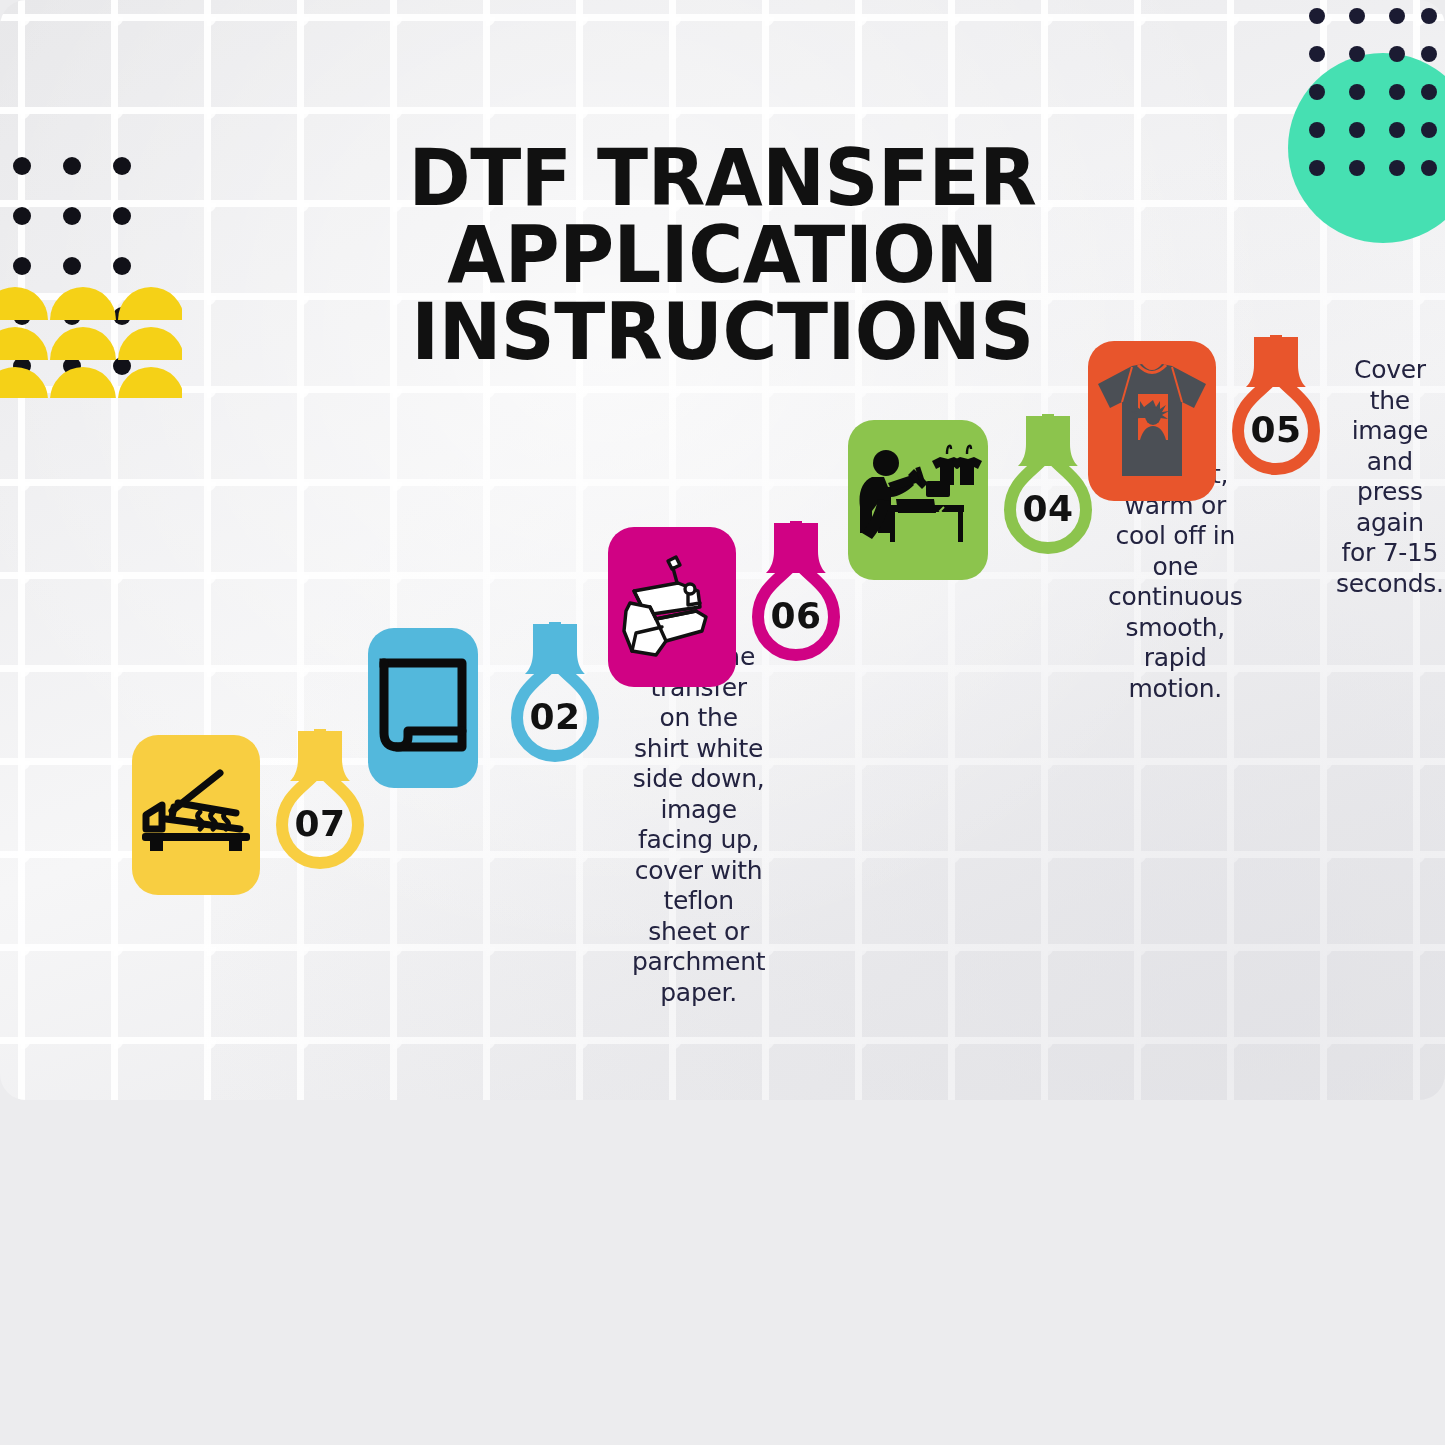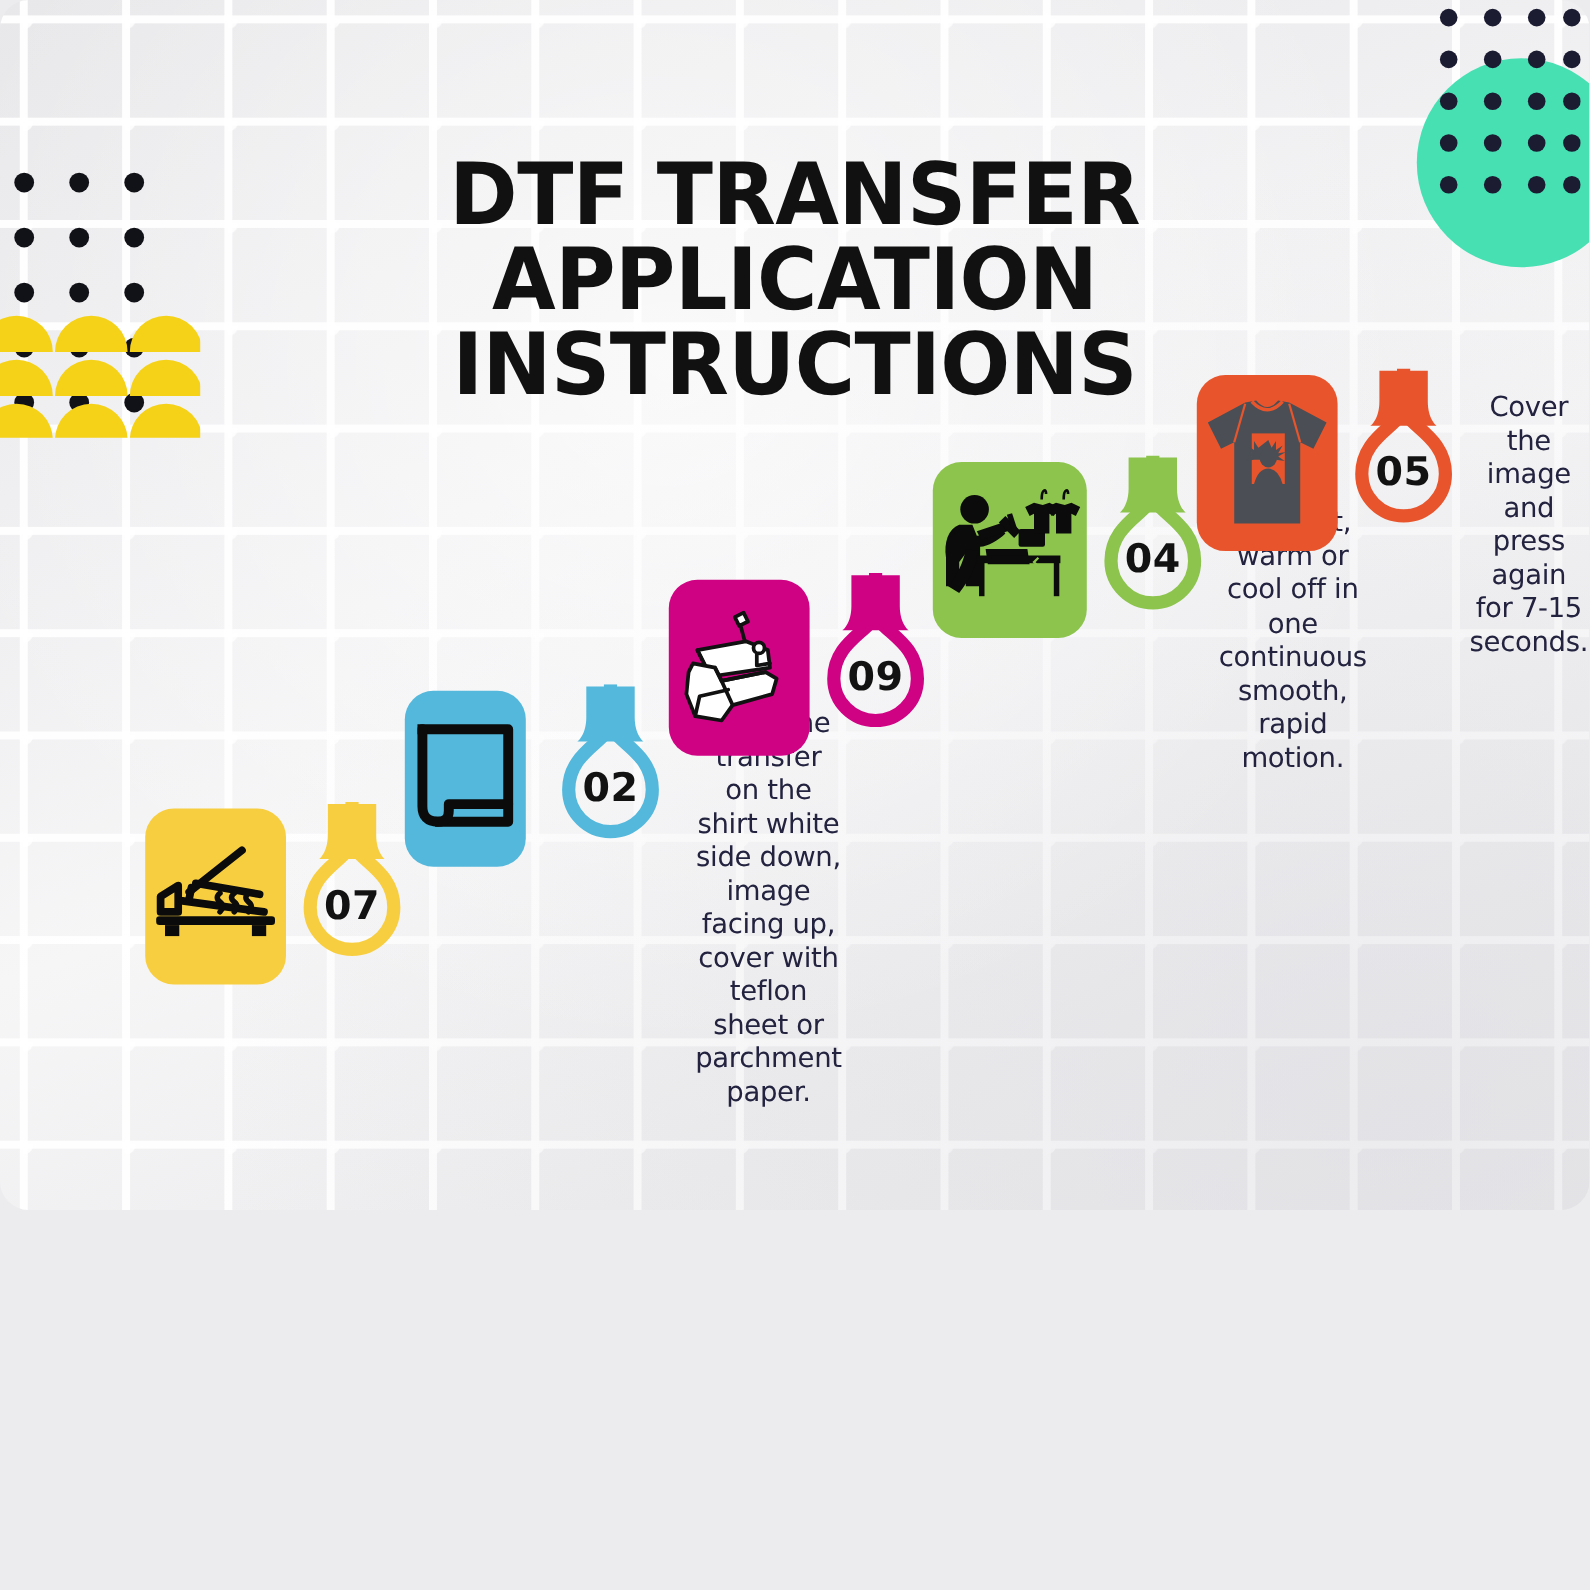--- a/index.html
+++ b/index.html
@@ -309,21 +309,21 @@
       <div class="connector">
         <svg width="120" height="150" viewBox="0 0 120 150">
           <path d="M60 0
                    C 60 0 60 26 60 34
                    C 60 52 22 60 22 96
                    A 38 38 0 1 0 98 96
                    C 98 60 60 52 60 34
                    C 60 26 60 0 60 0 Z" fill="none" stroke="#D00284" stroke-width="12"></path>
           <path d="M38 2 L38 30 C38 46 30 52 30 52 L90 52 C90 52 82 46 82 30 L82 2 Z" fill="#D00284"></path>
         </svg>
-        <div class="num">09</div>
+        <div class="num">06</div>
       </div>
     </div>
 
     <div class="step s4">
       <div class="icon-card" style="background:#8CC44D">
         <svg width="140" height="118" viewBox="0 0 140 118">
           <g fill="#0b0b0b">
             <circle cx="38" cy="22" r="13"></circle>
             <path d="M24 36 C14 40 10 52 12 66 L12 92 L24 92 L24 70 L30 62 L30 92 L43 92 L43 56
                      C50 56 60 50 66 44 L60 36 C54 42 46 46 40 46 L36 36 Z"></path>

